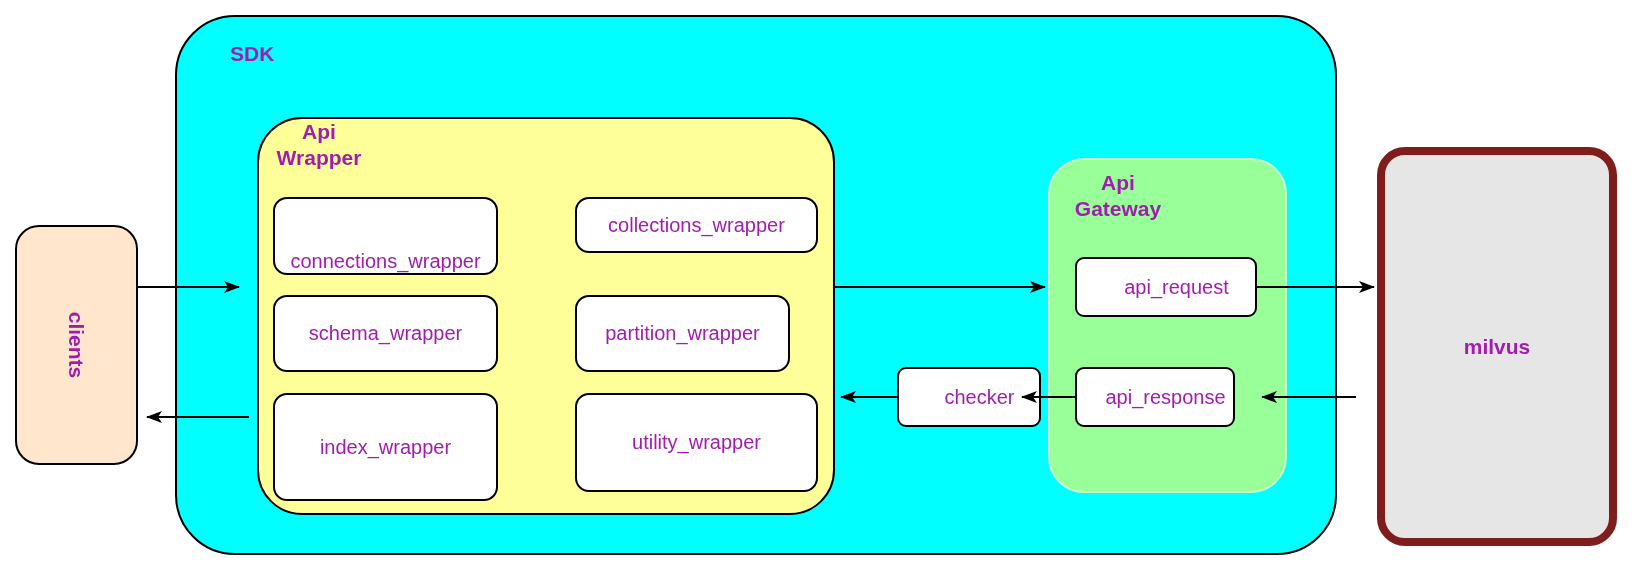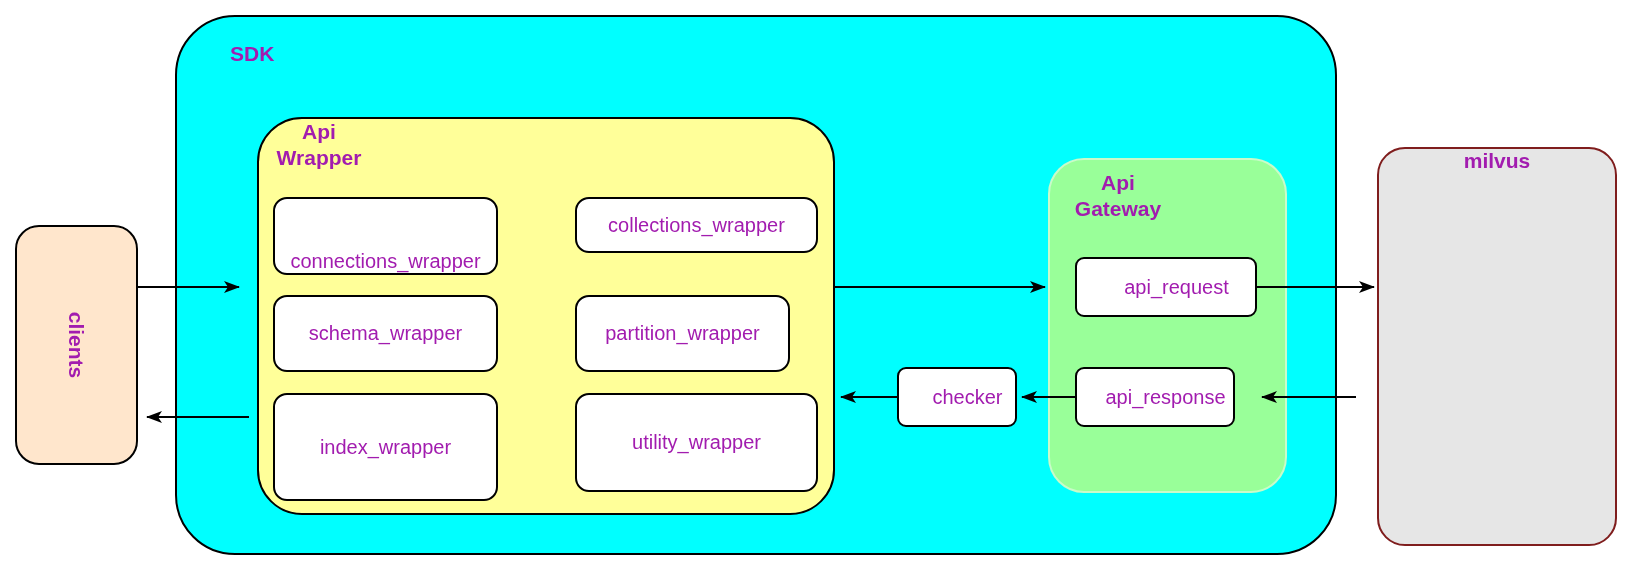--- a/index.html
+++ b/index.html
@@ -50,22 +50,22 @@
     background: #ffe6cc; border: 2px solid #000000; border-radius: 24px;
     display: flex; align-items: center; justify-content: center;
   }
   .clients-label {
     font-size: 21px; font-weight: bold; white-space: nowrap;
     transform: rotate(90deg);
   }
 
   .milvus {
     left: 1377px; top: 147px; width: 240px; height: 399px;
-    background: #e6e6e6; border: 2px solid #7f1d1d; border-radius: 28px;
-    display: flex; justify-content: center;
+    background: #e6e6e6; border: 8px solid #7f1d1d; border-radius: 28px;
+    display: flex; align-items: center; justify-content: center;
   }
   .milvus-label { font-size: 21px; font-weight: bold; }
 
   .node {
     background: #ffffff; border: 2px solid #000000;
     display: flex; align-items: center; justify-content: center;
     font-size: 20px; line-height: 23px; text-align: center;
   }
   .wrapper-node { border-radius: 14px; }
   .small-node   { border-radius: 9px; padding-left: 21px; }
@@ -98,21 +98,21 @@
   <div class="abs node wrapper-node" style="left:575px; top:295px; width:215px; height:77px;">
     <span>partition_wrapper</span>
   </div>
   <div class="abs node wrapper-node" style="left:273px; top:393px; width:225px; height:108px;">
     <span>index_wrapper</span>
   </div>
   <div class="abs node wrapper-node" style="left:575px; top:393px; width:243px; height:99px;">
     <span>utility_wrapper</span>
   </div>
 
-  <div class="abs node small-node" style="left:897px; top:367px; width:120px; height:60px;">
+  <div class="abs node small-node" style="left:897px; top:367px; width:144px; height:60px;">
     <span>checker</span>
   </div>
 
   <div class="abs api-gateway"></div>
   <div class="abs api-gateway-title">
     <div>Api</div>
     <div>Gateway</div>
   </div>
 
   <div class="abs node small-node" style="left:1075px; top:257px; width:182px; height:60px;">

